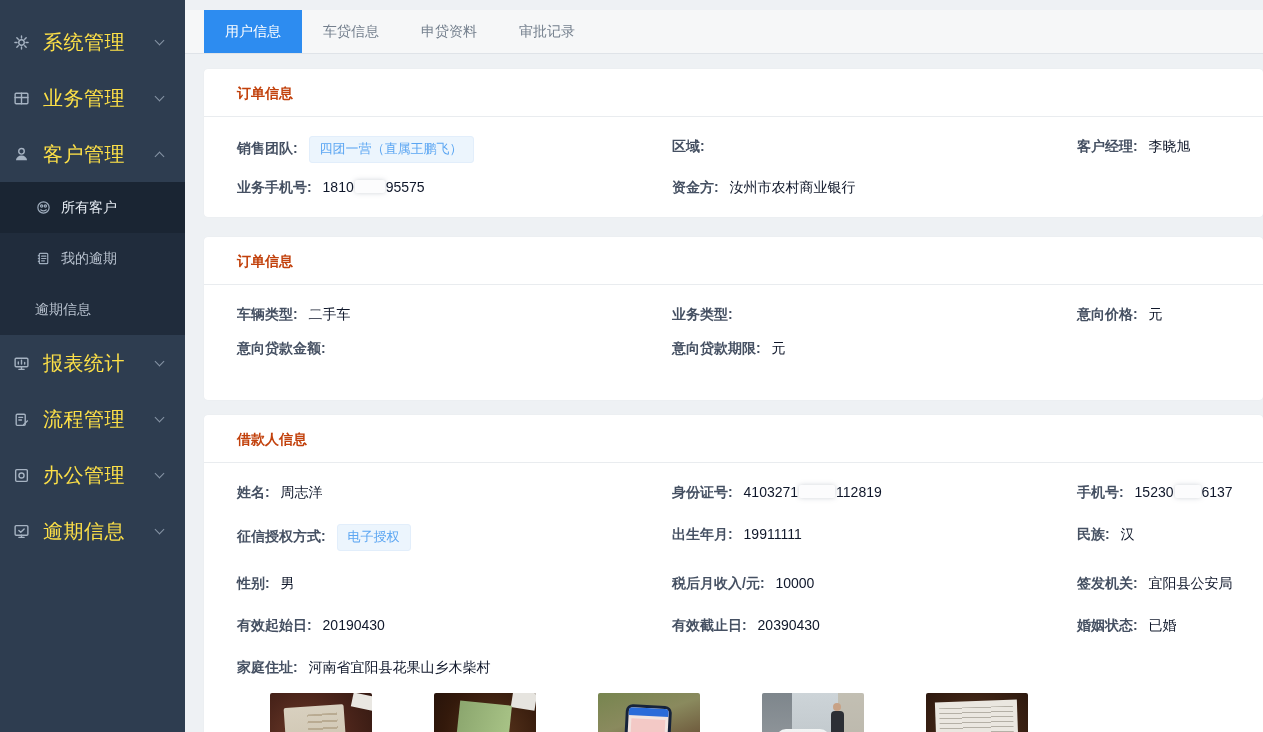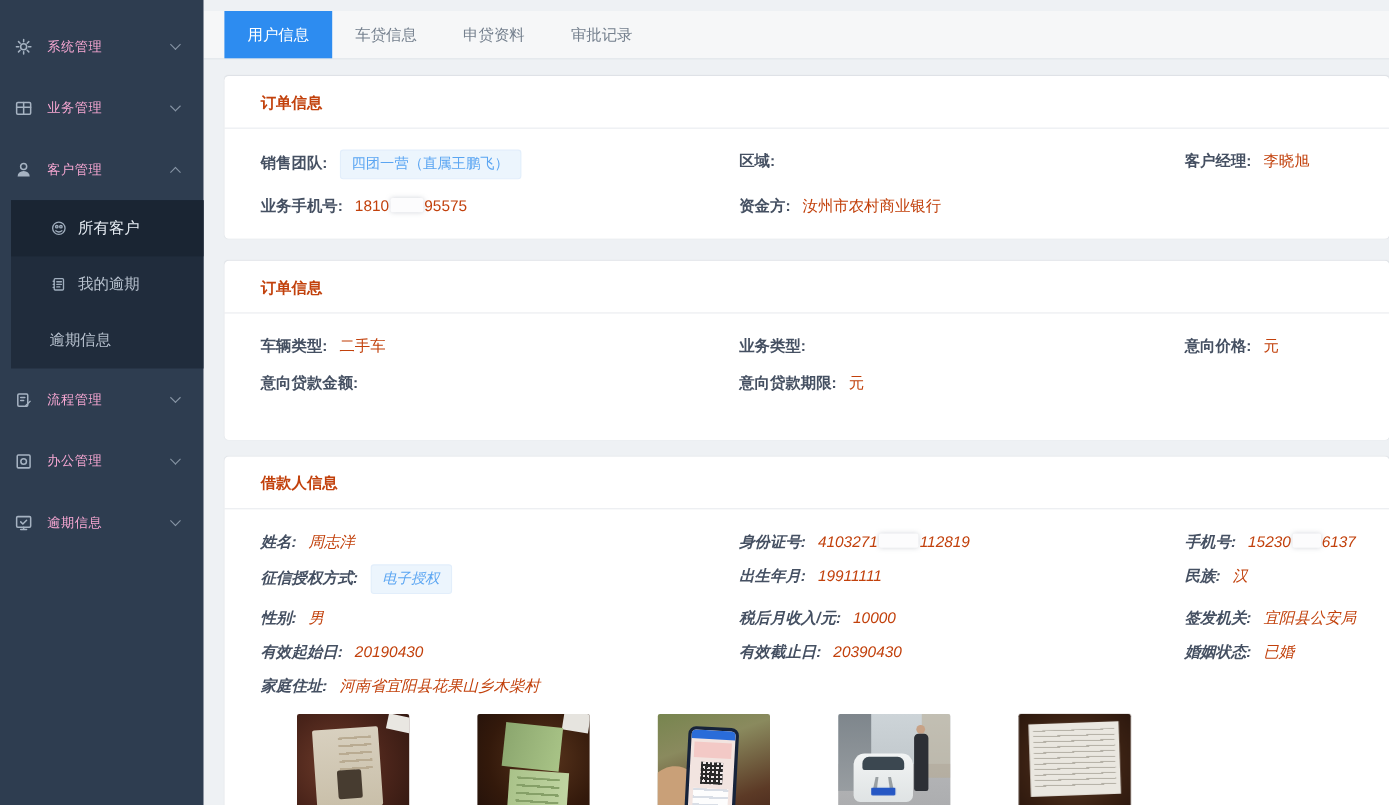--- a/index.html
+++ b/index.html
@@ -1,43 +1,43 @@
 <!DOCTYPE html>
 <html><head>
 <meta charset="utf-8">
 <style>
   * { margin:0; padding:0; box-sizing:border-box; }
   html,body { width:1263px; height:732px; overflow:hidden; font-family:"Liberation Sans","DejaVu Sans",sans-serif; }
   body { display:flex; background:#eef1f4; }
 
   
   .sidebar { width:185px; min-width:185px; height:732px; background:#2e3d50; padding-top:14px; position:relative; }
-  .side-item { height:56px; display:flex; align-items:center; padding:0 16px 0 13px; color:#f9a8d4; font-size:12px; cursor:pointer; }
+  .side-item { height:56px; display:flex; align-items:center; padding:0 16px 0 13px; color:#fde047; font-size:20px; cursor:pointer; }
   .side-item .icon { width:17px; height:17px; display:inline-flex; align-items:center; justify-content:center; color:#a6b3c2; }
   .side-item .lbl { margin-left:13px; flex:1; letter-spacing:.5px; }
   .chev { width:7px; height:7px; border-right:1.4px solid #8795a5; border-bottom:1.4px solid #8795a5; transform:rotate(45deg); margin-right:6px; margin-top:-3px; }
   .chev.up { transform:rotate(-135deg); margin-top:4px; }
-  .submenu { background:#202c3c;margin-left:10px; }
+  .submenu { background:#202c3c; }
   .sub-item { height:51px; display:flex; align-items:center; padding-left:35px; color:#b8c2cf; font-size:14px; cursor:pointer; }
   .sub-item.active { background:#1a2533; color:#e8eef5; }
   .sub-item .icon { width:16px; height:16px; margin-right:10px; color:#9fadbd; display:inline-flex; align-items:center; justify-content:center; }
   .sub-item.noicon { }
 
   
   .content { flex:1; height:732px; overflow:hidden; }
   .tabstrip { margin-top:10px; background:#f6f7f8; border-bottom:1px solid #dfe3e8; display:flex; align-items:stretch; height:44px; padding-left:19px; }
   .tab { min-width:96px; padding:0 21px; display:flex; align-items:center; justify-content:center; font-size:14px; color:#75808e; cursor:pointer; }
   .tab.active { background:#2d8cf0; color:#ffffff; }
 
   .card { background:#fff; margin-left:19px; border-radius:4px; box-shadow:0 0 1px rgba(30,40,60,.08); }
   .card-h { font-size:14px; font-weight:bold; color:#c2410c; padding:16px 0 13px 33px; border-bottom:1px solid #e9ecef; }
   .fields { display:grid; grid-template-columns:435px 405px 1fr; row-gap:14px; padding:19px 10px 20px 33px; }
   .field { font-size:14px; line-height:20px; white-space:nowrap; }
   .flabel { font-weight:bold; color:#455062; margin-right:7px; }
-  .fvalue { color:#c2410c; }
+  .fvalue { color:#0f172a; }
   .tag { display:inline-block; background:#ecf5fd; color:#5aa5f2; border:1px solid #e2eefb; border-radius:3px; font-size:13px; padding:2px 10px 3px; }
   .mask { display:inline-block; width:30px; height:13px; background:#fcfcfd; box-shadow:0 0 5px rgba(120,130,145,.35); border-radius:2px; vertical-align:-1px; margin:0 1px; }
 
   
   .photos { display:flex; gap:62px; padding:2px 0 0 66px; }
   .photo-wrap { width:102px; text-align:center; cursor:pointer; }
   .thumb { width:102px; height:100px; position:relative; overflow:hidden; border-radius:2px; }
 
   .t-idcard { background:radial-gradient(circle at 35% 45%, #6e3b2a 0%, #4a241a 55%, #301710 100%); }
   .t-idcard .card1 { position:absolute; left:16px; top:13px; width:60px; height:72px; background:linear-gradient(#d8d0bf,#c9bfa9); transform:rotate(-4deg); border-radius:2px; }
@@ -138,20 +138,31 @@
           </svg>
       </span>
       <span>我的逾期</span>
     </div>
     <div class="sub-item noicon">
       <span>逾期信息</span>
     </div>
   </div>
 
 
+  <div class="side-item">
+    <span class="icon">
+      <svg class="ic" width="17" height="17" viewBox="0 0 16 16">
+          <rect x="2" y="3" width="12" height="8" rx="1"></rect>
+          <path d="M8 11v2.5M5.5 13.5h5"></path>
+          <path d="M5 8.5v-2M8 8.5v-3.5M11 8.5v-1.5"></path>
+        </svg>
+    </span>
+    <span class="lbl">报表统计</span>
+    <span class="chev"></span>
+  </div>
 
   <div class="side-item">
     <span class="icon">
       <svg class="ic" width="17" height="17" viewBox="0 0 16 16">
           <rect x="3" y="3" width="8.5" height="10.5" rx="1"></rect>
           <path d="M5.5 6h3.5M5.5 8.5h2.5"></path>
           <path d="M9.5 12.5l4-4 .8.8-4 4-1.2.4z" fill="currentColor" stroke="none"></path>
         </svg>
     </span>
     <span class="lbl">流程管理</span>
@@ -249,21 +260,21 @@
       <div class="field">
         <span class="flabel">意向贷款期限:</span>
         <span class="fvalue">元</span>
       </div>
       <div class="field"></div>
     </div>
   </div>
 
   <div class="card" style="margin-top:15px; height:400px;">
     <div class="card-h">借款人信息</div>
-    <div class="fields" style="row-gap:11px; padding-bottom:14px;font-style:italic;">
+    <div class="fields" style="row-gap:22px; padding-bottom:14px;">
       <div class="field">
         <span class="flabel">姓名:</span>
         <span class="fvalue">周志洋</span>
       </div>
       <div class="field">
         <span class="flabel">身份证号:</span>
         <span class="fvalue">4103271</span><span class="mask" style="width:36px;"></span><span class="fvalue">112819</span>
       </div>
       <div class="field">
         <span class="flabel">手机号:</span>

